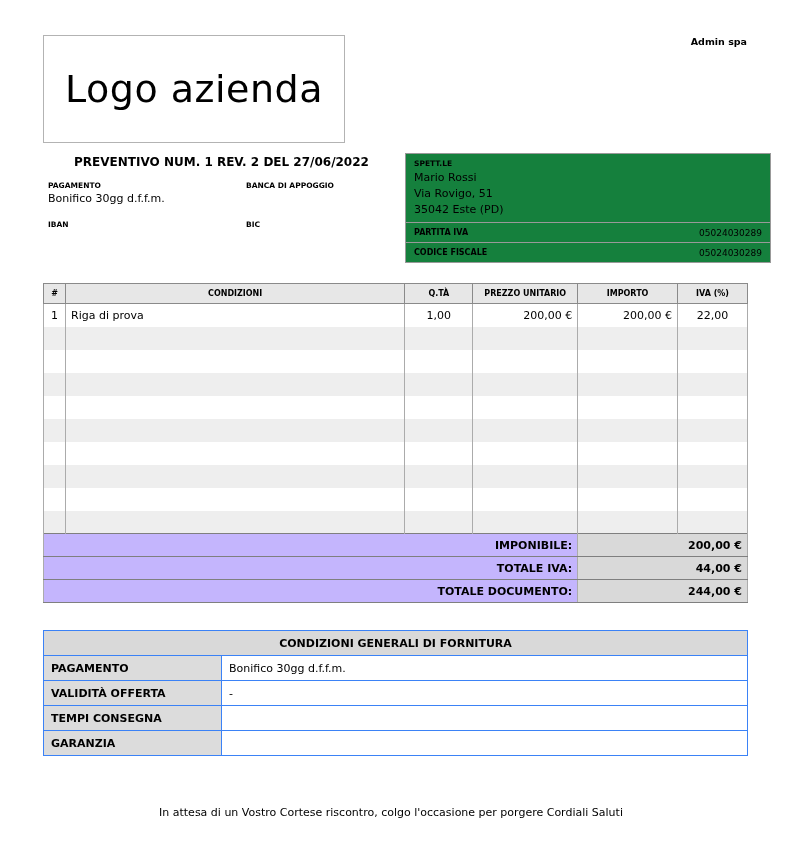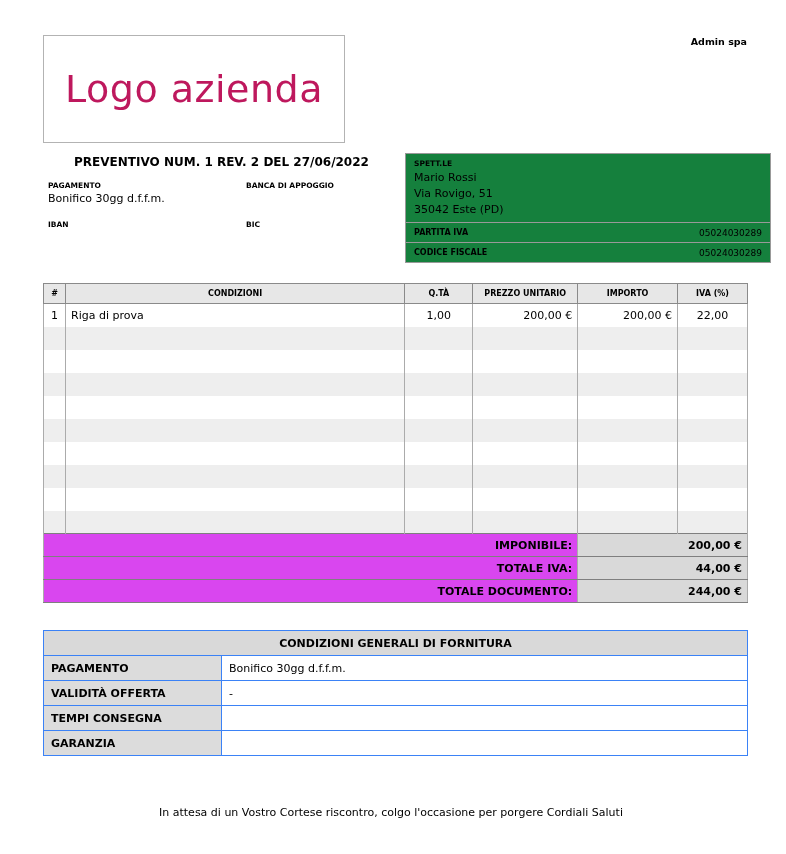--- a/index.html
+++ b/index.html
@@ -9,21 +9,21 @@
     font-family:"DejaVu Sans","Liberation Sans",sans-serif; color:#000;
   }
   .page { position:relative; width:786px; height:854px; background:#fff; }
 
   
   .admin-name { position:absolute; top:36px; right:39px; font-size:9.5px; font-weight:bold;margin-left:10px; }
   .logo-box {
     position:absolute; left:43px; top:35px; width:302px; height:108px;
     border:1px solid #b3b3b3; display:flex; align-items:center; justify-content:center;
   }
-  .logo-text { font-size:38px; color:#be185d; letter-spacing:0.5px; }
+  .logo-text { font-size:38px; color:#000000; letter-spacing:0.5px; }
 
   
   .header-left { position:absolute; left:43px; top:155px; width:357px; }
   .doc-title { text-align:center; font-size:12px; font-weight:bold; margin-bottom:12px; }
   .fields-grid { display:grid; grid-template-columns:198px 159px; padding-left:5px; }
   .field-label { font-size:7.5px; font-weight:bold; line-height:10px; }
   .field-value { font-size:11px; min-height:16px; line-height:15px; margin-bottom:13px; }
 
   
   .customer-box {
@@ -59,21 +59,21 @@
   .col-prezzo{ width:105px; }
   .col-importo{ width:100px; }
   .col-iva   { width:70px; }
   td.cell-num { text-align:center; }
   td.cell-desc { text-align:left; }
   td.cell-qta { text-align:center; }
   td.cell-prezzo, td.cell-importo { text-align:right; }
   td.cell-iva { text-align:center; }
 
   .totals-body td { height:23px; font-size:11px; font-weight:bold; border:1px solid #7f7f7f; }
-  .total-label { text-align:right; padding-right:6px; background:#d946ef; }
+  .total-label { text-align:right; padding-right:6px; background:#c4b5fd; }
   .total-value { text-align:right; padding-right:7px; background:#d9d9d9; }
 
   
   .cond-table { position:absolute; left:43px; top:630px; width:705px; border-collapse:collapse; border:1px solid #999; }
   .cond-title-cell {
     background:#d9d9d9; height:28px; text-align:center; font-size:14px; font-weight:bold;
     border:1px solid #999;
   }
   .cond-table td { border:1px solid #3b82f6; height:25px; font-size:11px; padding:0 7px; }
   .cond-label { width:178px; background:#dcdcdc; font-weight:bold; }

